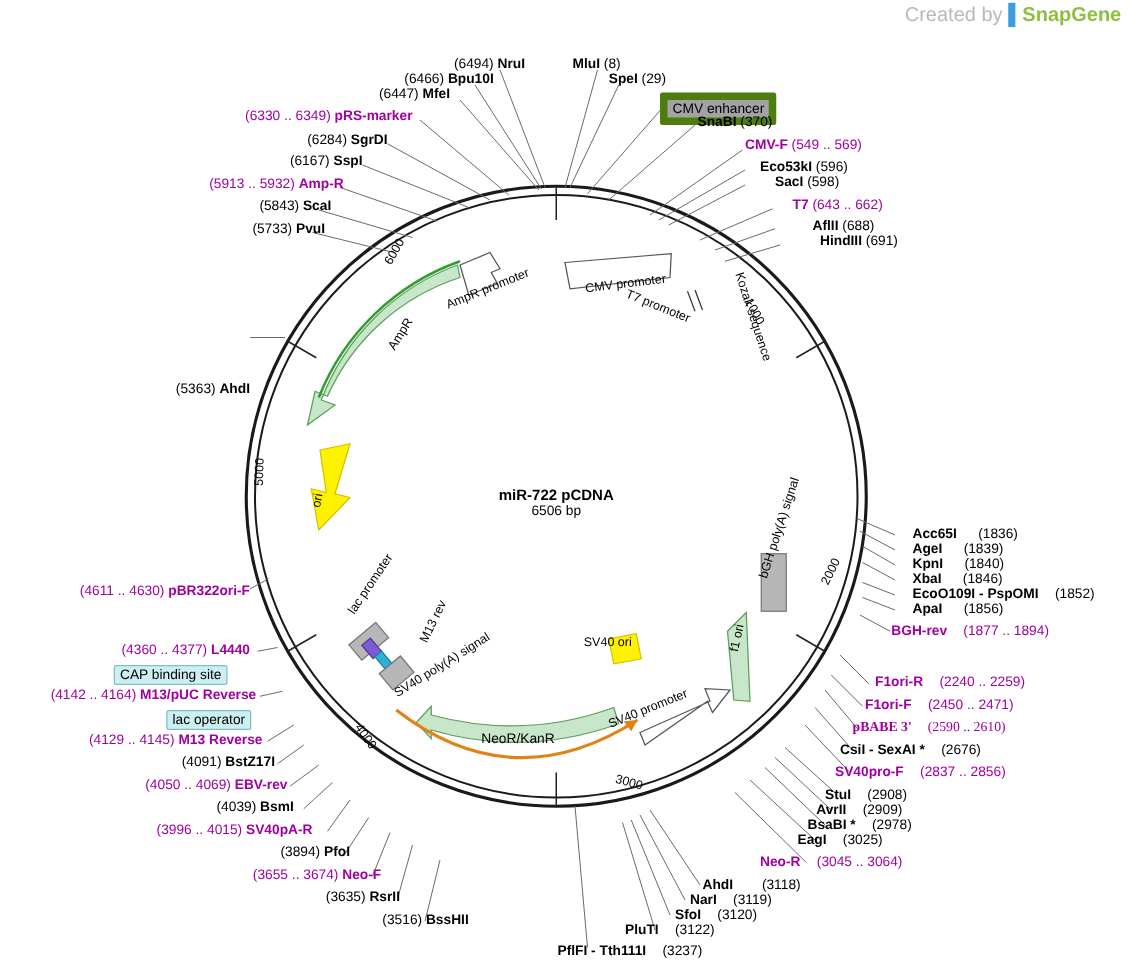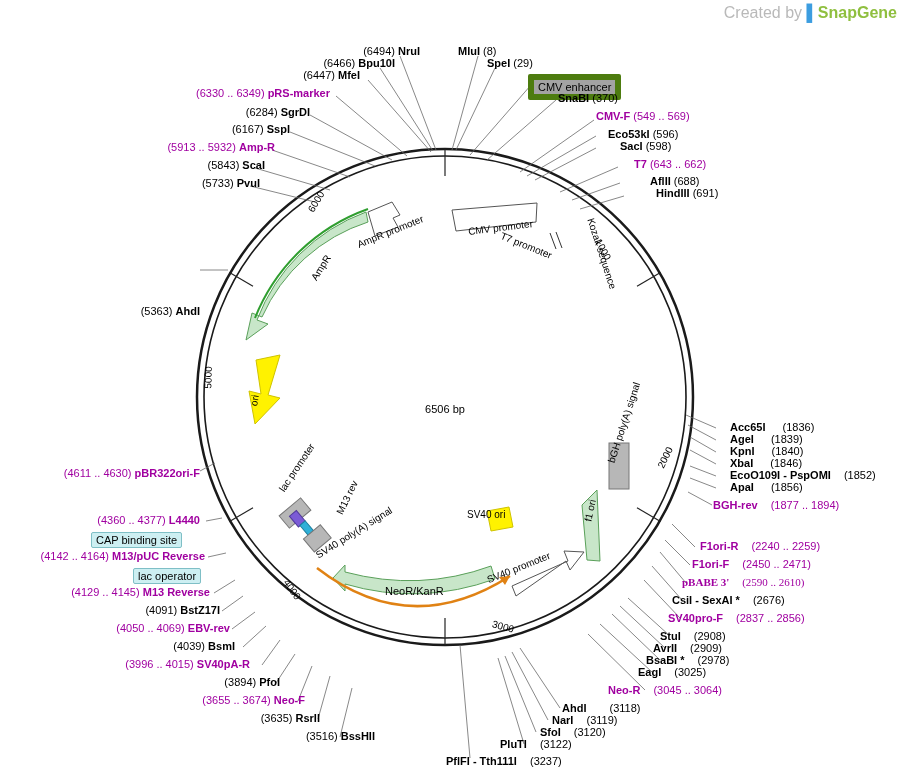--- a/index.html
+++ b/index.html
@@ -172,20 +172,21 @@
 
     <g stroke="#6a6a6a" stroke-width="0.8" fill="none">
       <line x1="560" y1="708" x2="520" y2="648"></line>
       <line x1="548" y1="720" x2="512" y2="652"></line>
       <line x1="536" y1="732" x2="505" y2="656"></line>
       <line x1="524" y1="744" x2="498" y2="658"></line>
       <line x1="470" y1="758" x2="460" y2="645"></line>
     </g>
   </svg>
 
+  <div class="center-title" style="left:315px;top:389px;">miR-722 pCDNA</div>
   <div class="center-sub" style="left:315px;top:403px;">6506 bp</div>
 
   <div class="feat-label" style="left:305px;top:196px;transform:rotate(-60deg);">6000</div>
   <div class="feat-label" style="left:197px;top:372px;transform:rotate(-88deg);">5000</div>
   <div class="feat-label" style="left:281px;top:584px;transform:rotate(55deg);">4000</div>
   <div class="feat-label" style="left:492px;top:621px;transform:rotate(15deg);">3000</div>
   <div class="feat-label" style="left:654px;top:452px;transform:rotate(-64deg);">2000</div>
   <div class="feat-label" style="left:592px;top:244px;transform:rotate(62deg);">1000</div>
 
   <div class="feat-label" style="left:355px;top:226px;transform:rotate(-22deg);">AmpR promoter</div>

